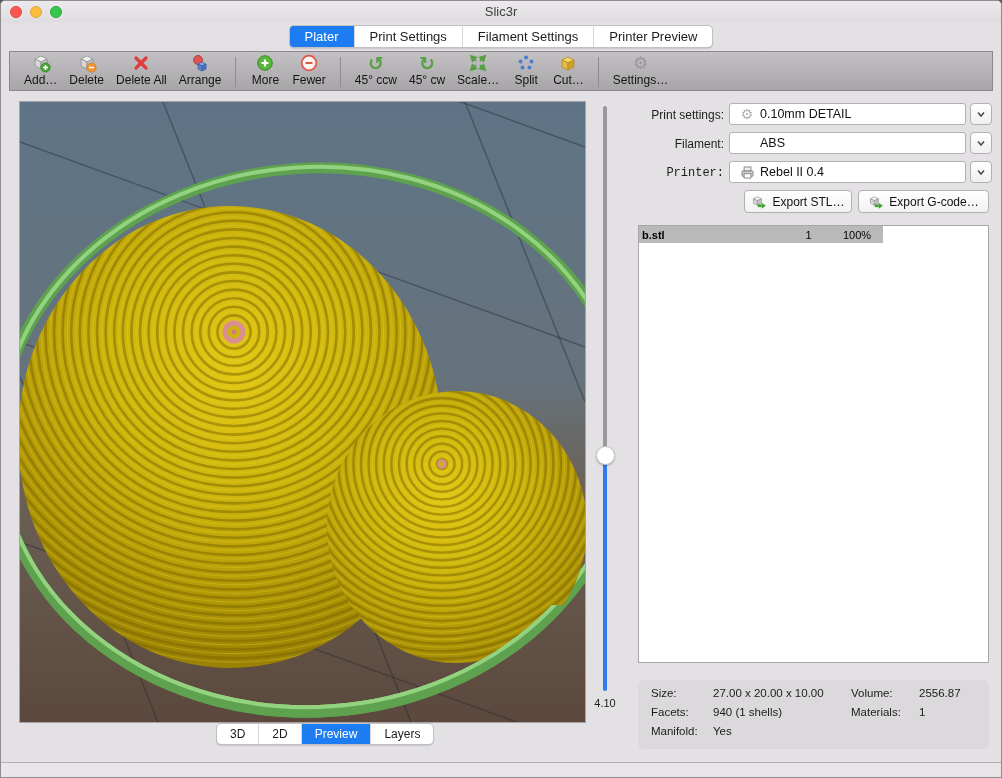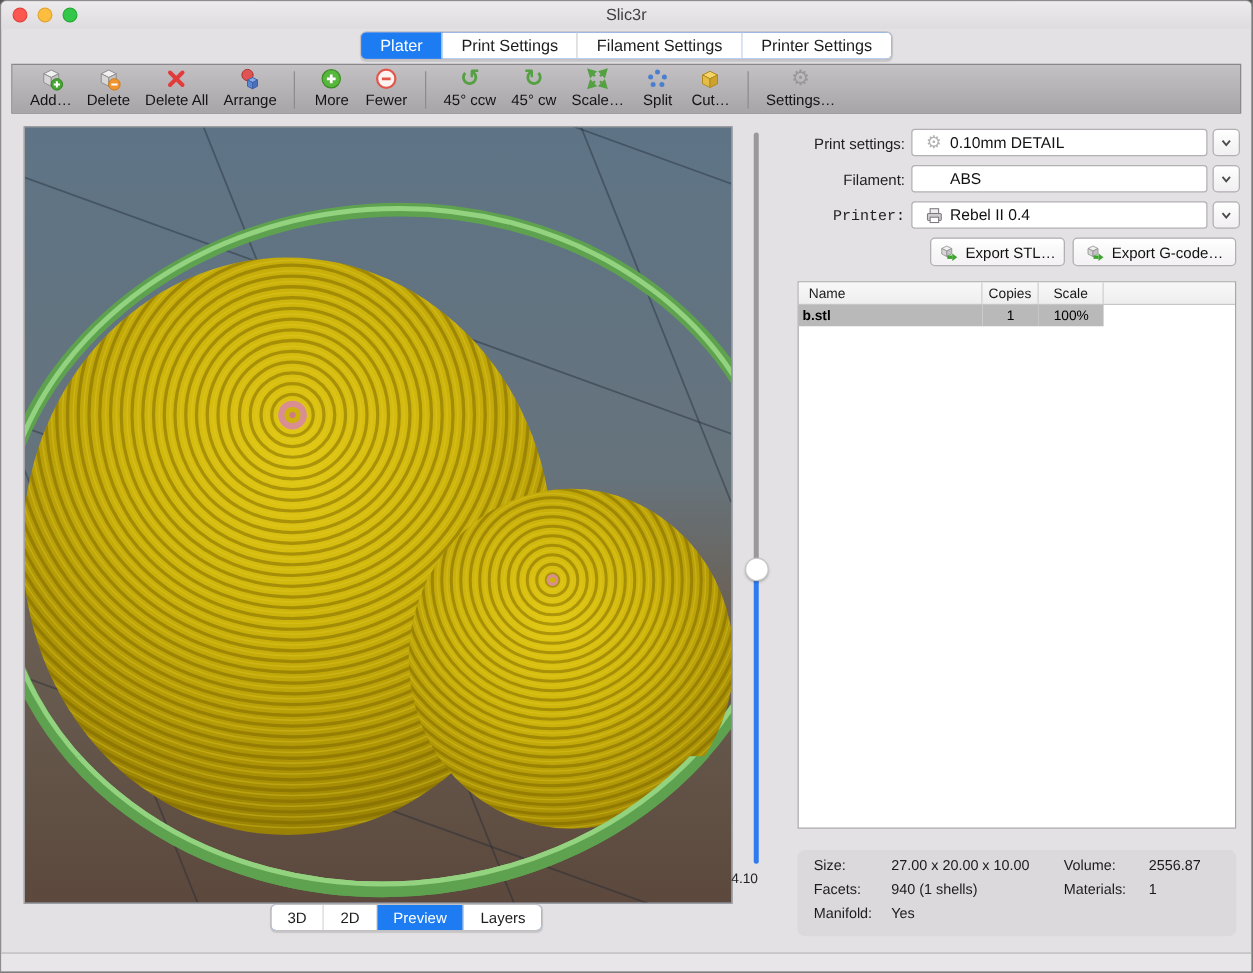--- a/index.html
+++ b/index.html
@@ -28,21 +28,21 @@
   .ticon{height:21px;display:flex;align-items:center;justify-content:center;}
   .tlabel{font-size:12px;color:#141414;white-space:nowrap;line-height:14px;}
   .tsep{width:1px;align-self:center;height:30px;background:#8e8b8e;margin:4px 8px 0;}
   .glyph{font-family:"DejaVu Sans",sans-serif;}
   
   .viewport{position:absolute;left:18px;top:100px;width:565px;height:620px;border:1px solid #a5a3a5;box-sizing:content-box;background:#5e7486;}
   
   .ztrack-top{position:absolute;left:602px;top:105px;width:4px;height:349px;background:#9a989a;border-radius:2px;}
   .ztrack-bottom{position:absolute;left:602px;top:454px;width:4px;height:236px;background:#2e7bf0;border-radius:2px;}
   .zthumb{position:absolute;left:595px;top:445px;width:17px;height:17px;border-radius:50%;background:#fff;border:1px solid #c6c6c6;box-shadow:0 1px 2px rgba(0,0,0,.25);}
-  .zvalue{position:absolute;left:584px;top:696px;width:40px;font-size:11px;color:#222;}
+  .zvalue{position:absolute;left:584px;top:696px;width:40px;text-align:center;font-size:11px;color:#222;}
   
   .plabel{position:absolute;width:105px;text-align:right;font-size:12px;color:#1e1e1e;}
   .combo{position:absolute;left:728px;width:237px;height:22px;box-sizing:border-box;background:#fff;border:1px solid #b2b0b2;border-radius:3px;display:flex;align-items:center;}
   .combo .cicon{width:18px;margin-left:8px;display:flex;justify-content:center;}
   .combo .ctext{font-size:12.5px;color:#111;margin-left:4px;white-space:nowrap;}
   .combo.noicon .ctext{margin-left:30px;}
   .chevbtn{position:absolute;left:969px;width:22px;height:22px;box-sizing:border-box;border:1px solid #b2b0b2;border-radius:4px;background:linear-gradient(#ffffff,#f1eff1);display:flex;align-items:center;justify-content:center;padding:0;}
   .pushbtn{position:absolute;top:189px;height:23px;box-sizing:border-box;border:1px solid #b2b0b2;border-radius:4px;background:linear-gradient(#ffffff,#f3f1f3);
     display:flex;align-items:center;justify-content:center;gap:5px;font-family:inherit;font-size:12px;color:#111;}
   
@@ -77,21 +77,21 @@
       <div class="light green"></div>
     </div>
     <div class="title">Slic3r</div>
   </div>
 
   <div class="tabstrip">
     <div class="seg">
       <button class="segbtn active">Plater</button>
       <button class="segbtn">Print Settings</button>
       <button class="segbtn">Filament Settings</button>
-      <button class="segbtn">Printer Settings</button>
+      <button class="segbtn">Printer Preview</button>
     </div>
   </div>
 
   <div class="toolbar">
 
     <div class="titem">
       <span class="ticon">
         <svg width="20" height="20" viewBox="0 0 20 20">
           <polygon points="4,6 10,3 16,6 10,9" fill="#f1f1f1" stroke="#8f8f8f" stroke-width="0.8"></polygon>
           <polygon points="4,6 10,9 10,16 4,13" fill="#d7d7d7" stroke="#8f8f8f" stroke-width="0.8"></polygon>
@@ -493,26 +493,20 @@
       <polygon points="3,6 8,3.5 13,6 8,8.5" fill="#f1f1f1" stroke="#8f8f8f" stroke-width="0.8"></polygon>
       <polygon points="3,6 8,8.5 8,14 3,11.5" fill="#d7d7d7" stroke="#8f8f8f" stroke-width="0.8"></polygon>
       <polygon points="13,6 8,8.5 8,14 13,11.5" fill="#c3c3c3" stroke="#8f8f8f" stroke-width="0.8"></polygon>
       <rect x="8.5" y="13" width="5" height="3.4" fill="#3da52e"></rect>
       <polygon points="13.5,11 18.5,14.7 13.5,18.4" fill="#3da52e"></polygon>
     </svg>
     <span>Export G-code…</span>
   </button>
 
   <div class="objtable">
-    <div class="thead">
-      <div class="th name">Name</div>
-      <div class="th copies">Copies</div>
-      <div class="th scale">Scale</div>
-      <div class="th" style="flex:1;border-right:none;"></div>
-    </div>
     <div class="trow">
       <div class="td name">b.stl</div>
       <div class="td copies">1</div>
       <div class="td scale">100%</div>
       <div style="flex:1;background:#fff;"></div>
     </div>
   </div>
 
   <div class="info-title">Info</div>
   <div class="infobox"></div>

